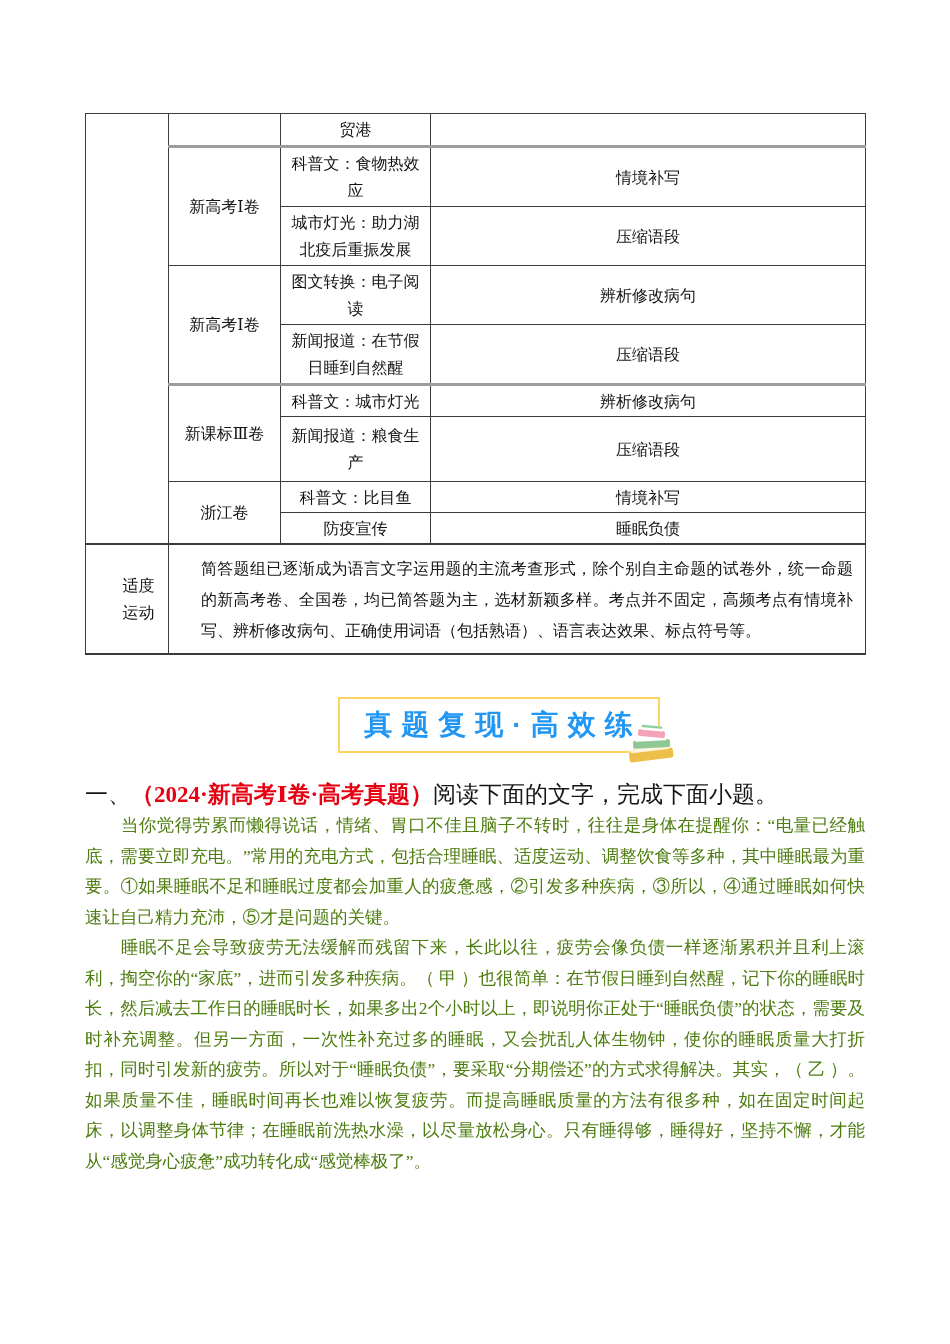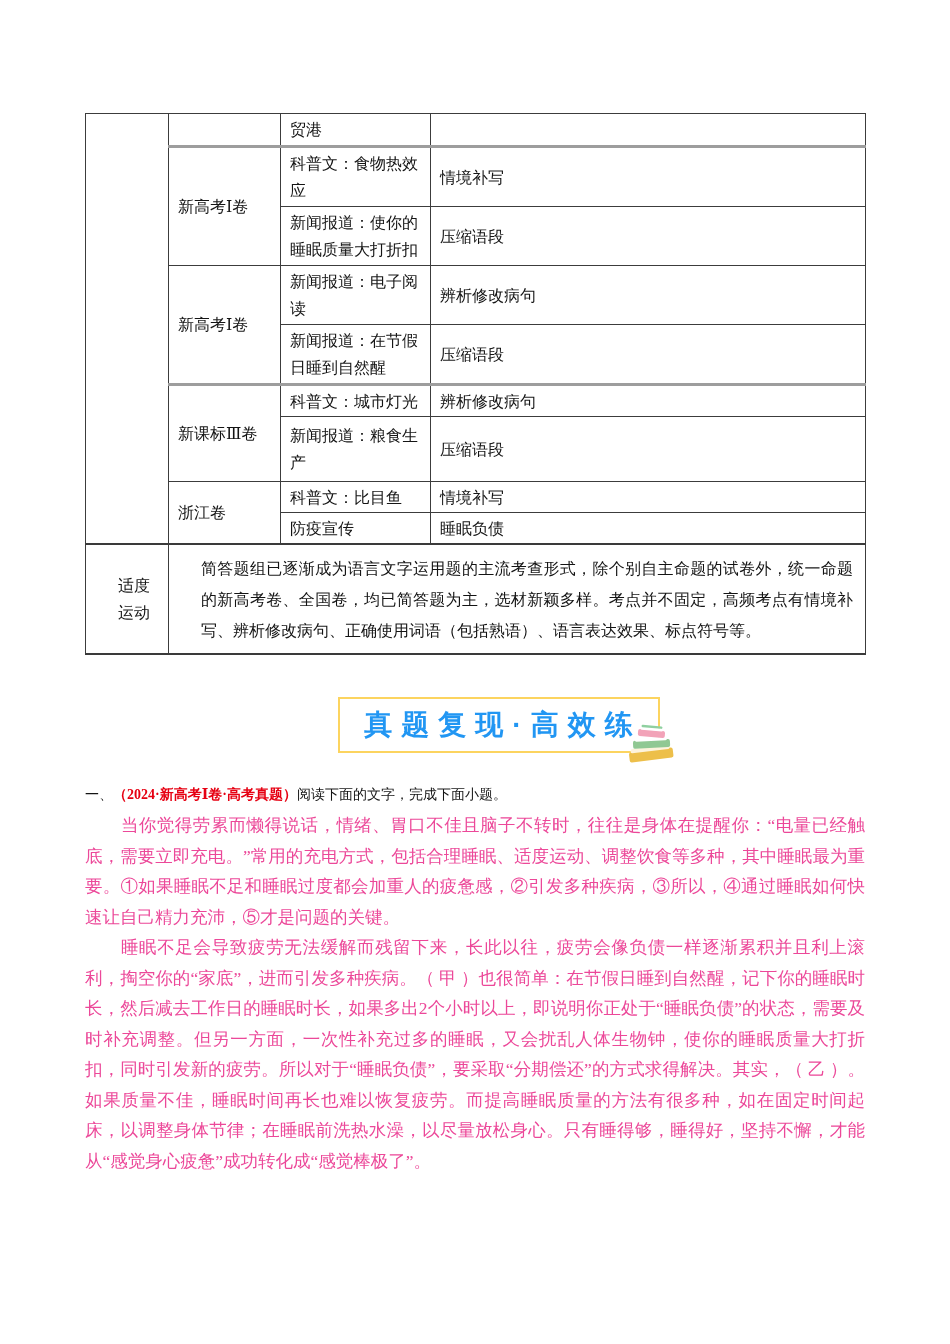--- a/index.html
+++ b/index.html
@@ -12,21 +12,21 @@
     color:#141414;
   }
   .content{width:780px;margin:0 auto;padding-top:113px;}
 
   
   table.exam-table{
     width:780px;border-collapse:collapse;table-layout:fixed;
   }
   .exam-table td{
     border:1px solid #3c3c3c;
-    text-align:left;vertical-align:middle;
+    text-align:center;vertical-align:middle;
     font-size:16px;line-height:27px;
     padding:1px 9px;
   }
   col.w1{width:83px}col.w2{width:112px}col.w3{width:150px}col.w4{width:435px}
   tr.h30 td{height:29px}
   tr.h57 td{height:56px}
   tr.h28 td{height:28px}
   tr.h63 td{height:62px}
   tr.split td{border-top:3px solid #9d9d9d;}
   tr.trend td{
@@ -49,29 +49,29 @@
     padding:7px 0 7px 8px;
     font-family:"Liberation Sans","DejaVu Sans",sans-serif;
     font-weight:bold;font-size:28px;color:#2196f3;
     letter-spacing:9px;white-space:nowrap;
   }
   .books{position:absolute;right:-18px;bottom:-12px;width:54px;height:44px;}
 
   
   .qhead{
     margin-top:27px;
-    font-size:14px;line-height:30px;
+    font-size:23px;line-height:30px;
   }
   .q-source{color:#e60012;font-weight:bold;}
   .para{
     margin:0;
     font-size:17.5px;line-height:30.5px;
     text-align:justify;text-justify:inter-ideograph;
     text-indent:2.05em;
-    color:#ec4899;
+    color:#4d7c0f;
   }
   .blank{
     border-bottom:1.5px solid #222;
     padding:0 10px;
     font-family:"Liberation Sans","DejaVu Sans",sans-serif;
     font-size:16px;
   }
 </style>
 </head>
 <body>
@@ -92,26 +92,26 @@
           <td></td>
           <td>贸港</td>
           <td></td>
         </tr>
         <tr class="h57 split">
           <td rowspan="2">新高考Ⅰ卷</td>
           <td>科普文：食物热效应</td>
           <td>情境补写</td>
         </tr>
         <tr class="h57">
-          <td>新闻报道：使你的睡眠质量大打折扣</td>
+          <td>城市灯光：助力湖北疫后重振发展</td>
           <td>压缩语段</td>
         </tr>
         <tr class="h57">
           <td rowspan="2">新高考Ⅰ卷</td>
-          <td>新闻报道：电子阅读</td>
+          <td>图文转换：电子阅读</td>
           <td>辨析修改病句</td>
         </tr>
         <tr class="h57">
           <td>新闻报道：在节假日睡到自然醒</td>
           <td>压缩语段</td>
         </tr>
         <tr class="h28 split">
           <td rowspan="2">新课标Ⅲ卷</td>
           <td>科普文：城市灯光</td>
           <td>辨析修改病句</td>

